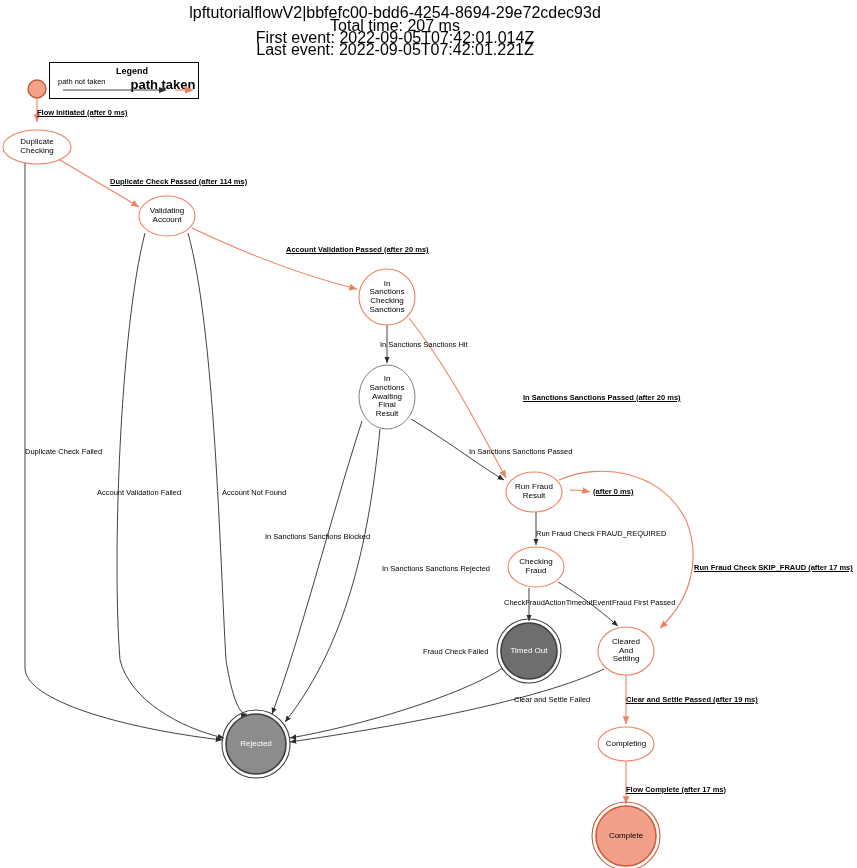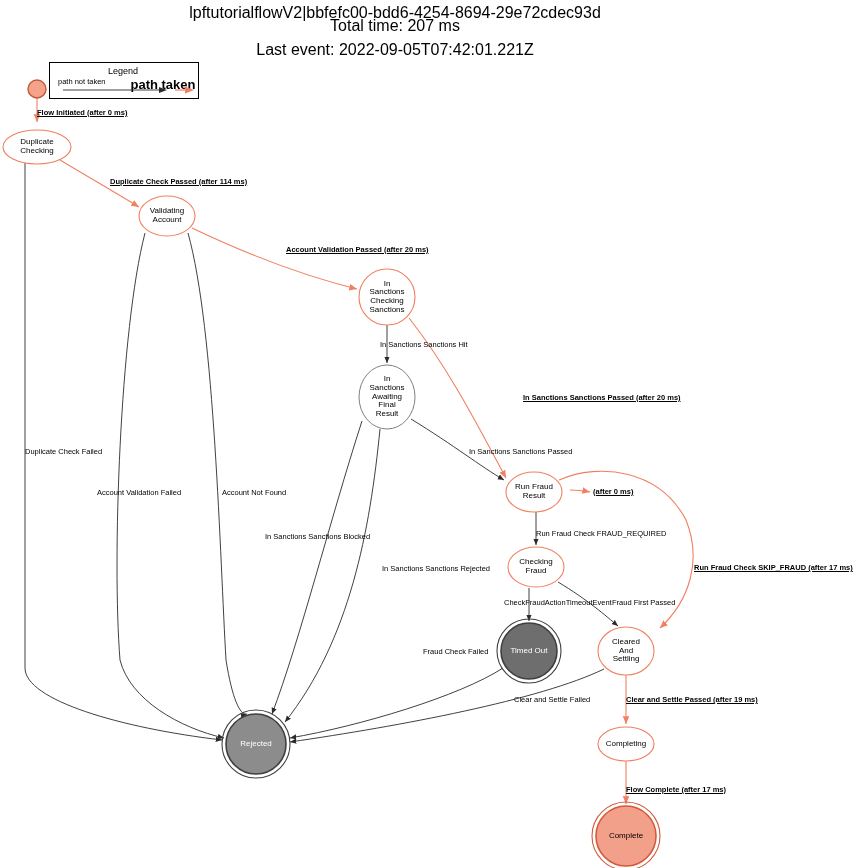--- a/index.html
+++ b/index.html
@@ -71,21 +71,22 @@
     border: 1px solid #000;
     background: #ffffff;
   }
   .legend-title {
     position: absolute;
     left: 49px;
     top: 66px;
     width: 148px;
     text-align: center;
     font-size: 9px;
-    font-weight: normal;
+    font-weight: bold;
+    padding-left: 9px;
   }
   .legend-a {
     position: absolute;
     left: 58px;
     top: 77px;
     width: 66px;
     text-align: left;
     font-size: 7.5px;
   }
   .legend-b {
@@ -98,20 +99,21 @@
     font-weight: bold;
   }
 </style>
 </head>
 <body>
 
 <div id="stage">
 
   <div class="hdr t0">lpftutorialflowV2|bbfefc00-bdd6-4254-8694-29e72cdec93d</div>
   <div class="hdr t1">Total time: 207 ms</div>
+  <div class="hdr t2">First event: 2022-09-05T07:42:01.014Z</div>
   <div class="hdr t3">Last event: 2022-09-05T07:42:01.221Z</div>
 
   <svg id="svg-layer" viewBox="0 0 857 868">
     <defs>
       <marker id="ah-taken" markerWidth="9" markerHeight="9" refX="7" refY="3" orient="auto" markerUnits="strokeWidth">
         <path d="M0,0 L7,3 L0,6 z" fill="#f08060"></path>
       </marker>
       <marker id="ah-plain" markerWidth="9" markerHeight="9" refX="7" refY="3" orient="auto" markerUnits="strokeWidth">
         <path d="M0,0 L7,3 L0,6 z" fill="#2b2b2b"></path>
       </marker>

